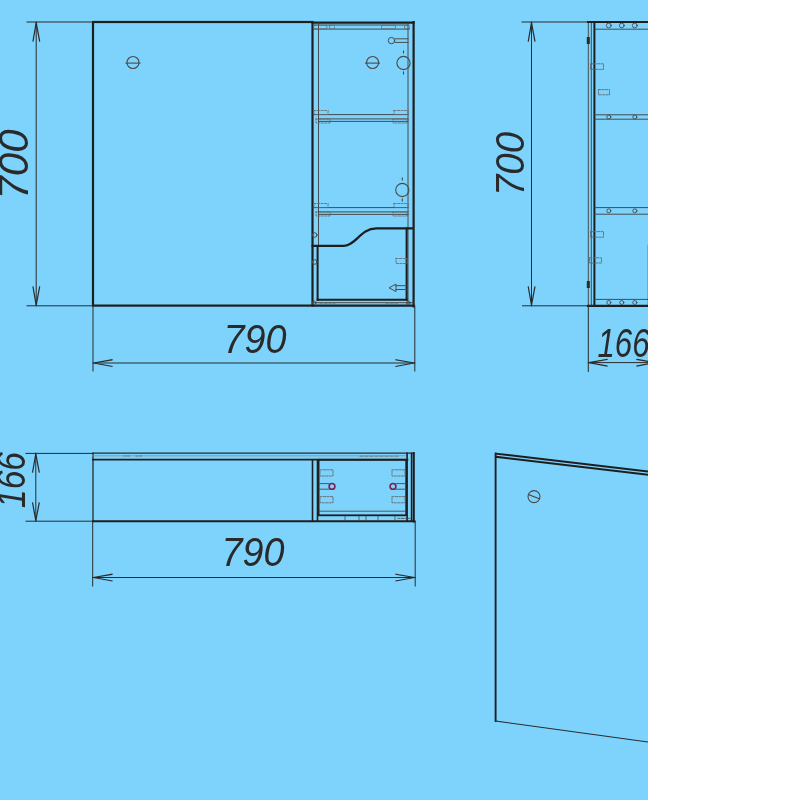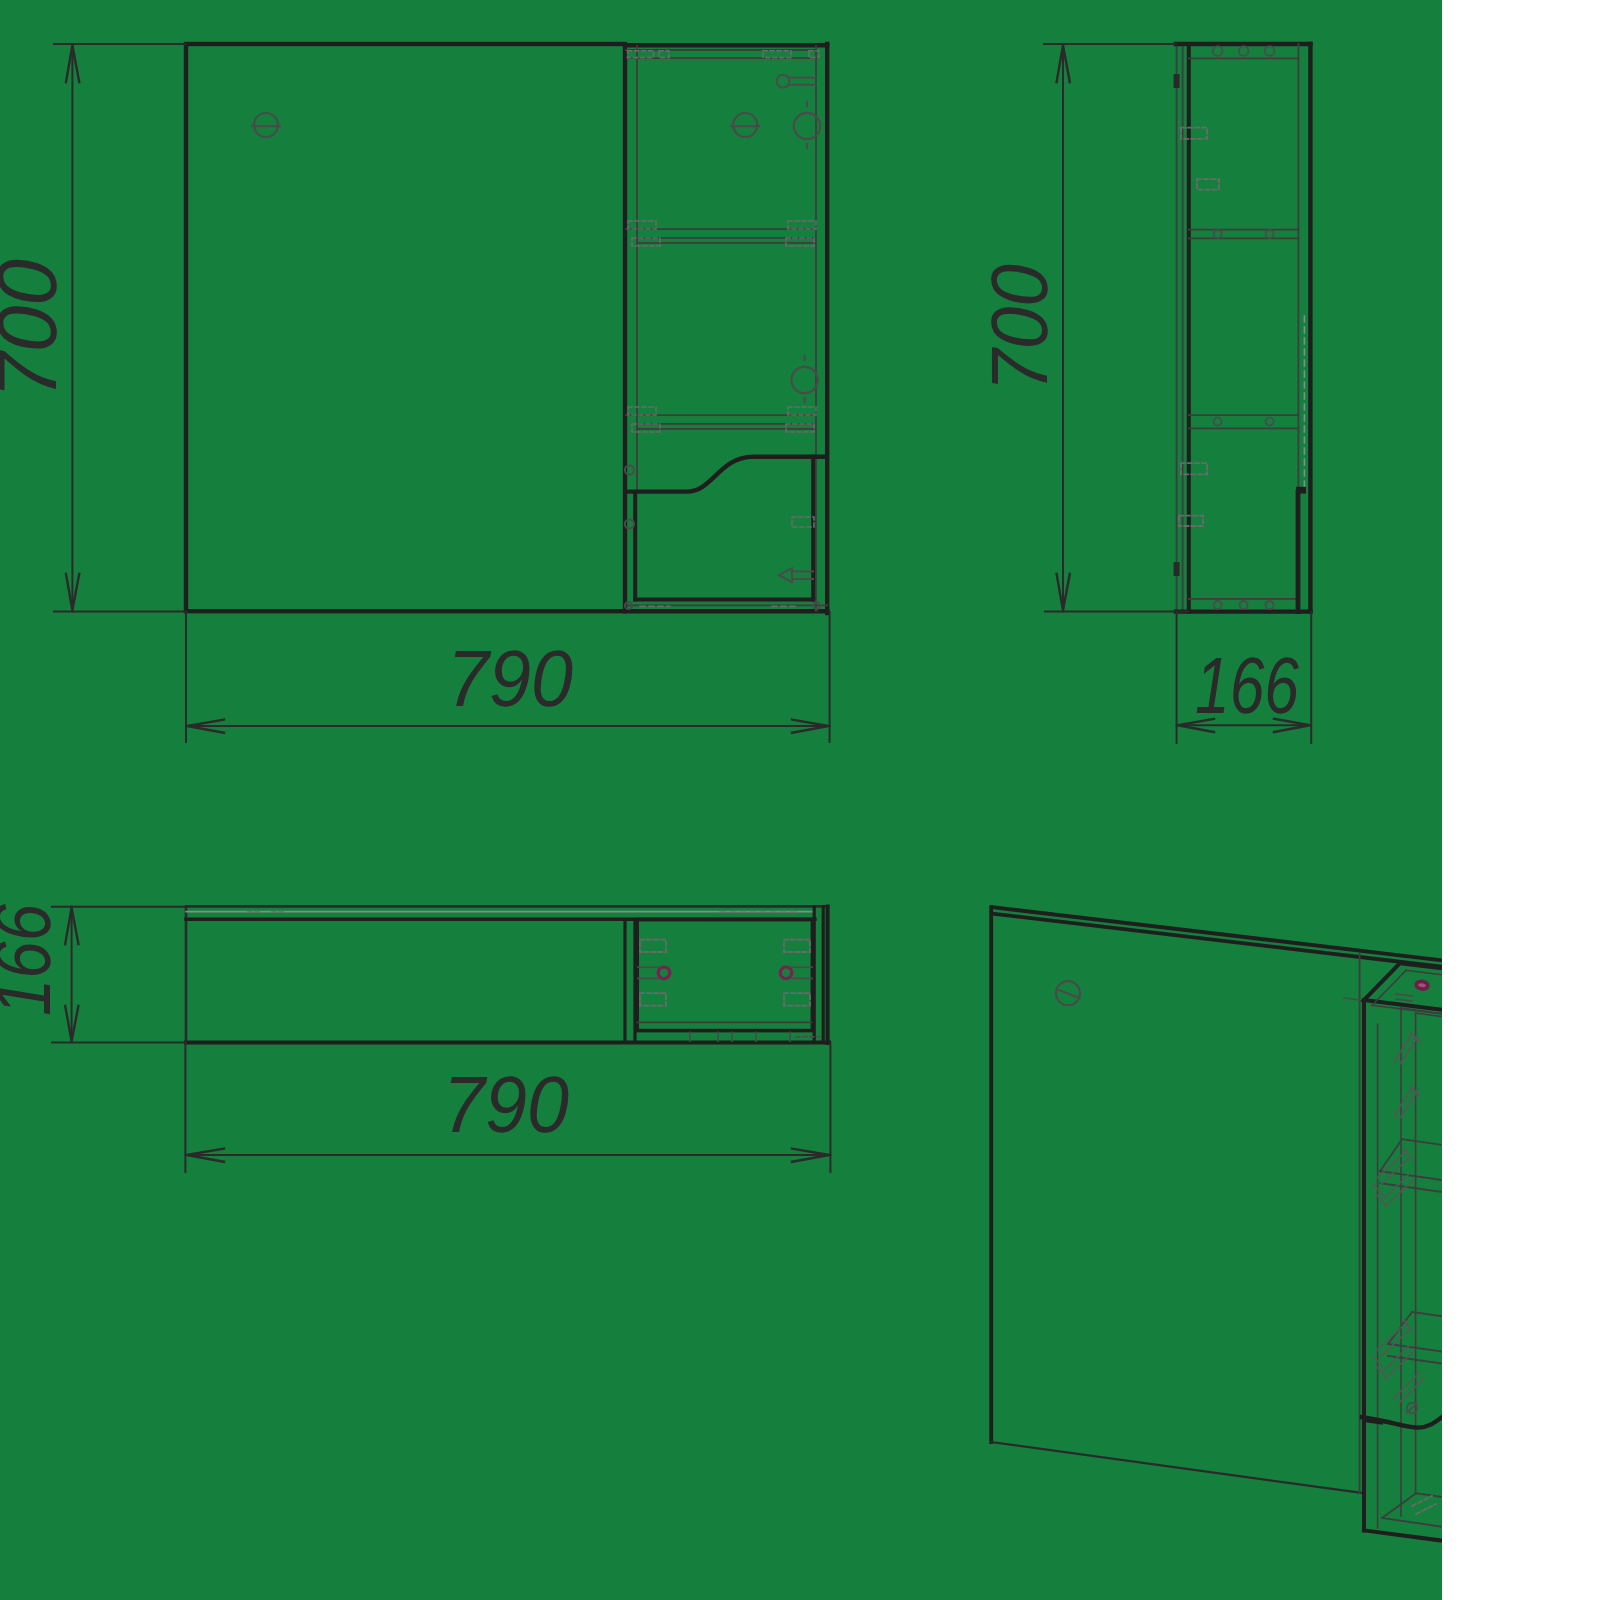--- a/index.html
+++ b/index.html
@@ -1,16 +1,16 @@
 <!DOCTYPE html>
 <html><head>
 <meta charset="utf-8">
 <style>
   html,body{margin:0;padding:0;background:#ffffff;}
-  .page{width:721px;height:800px;position:relative;background:#15803d;overflow:hidden;}
+  .page{width:648px;height:800px;position:relative;background:#7dd3fc;overflow:hidden;}
   svg{position:absolute;left:0;top:0;}
   text{font-family:"Liberation Sans",sans-serif;font-style:italic;fill:#2a2a2a;}
 </style>
 </head>
 <body>
 <div class="page">
 <svg width="800" height="800" viewBox="0 0 800 800" fill="none" stroke-linecap="square">
 
 <g>
 

